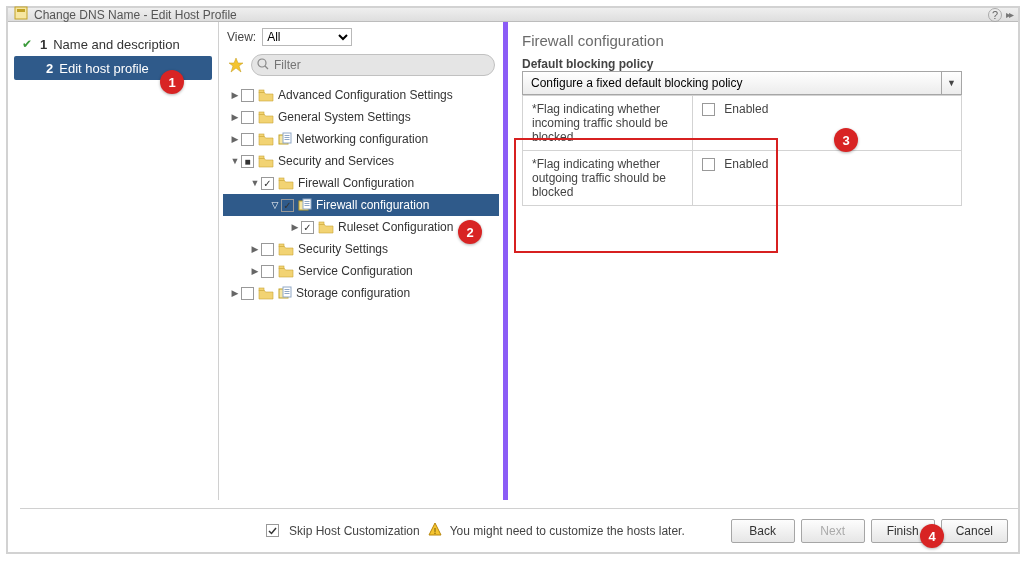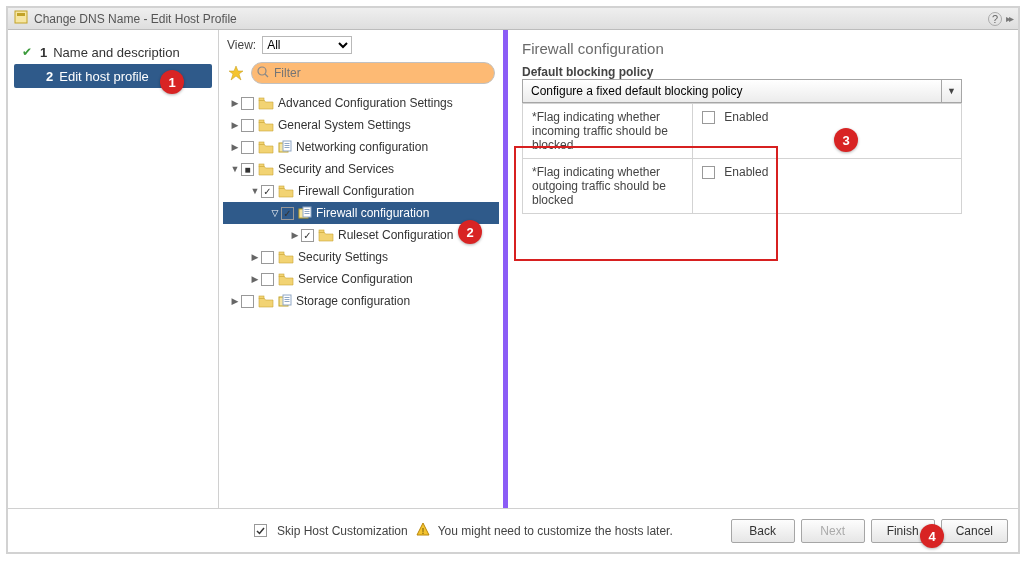--- a/index.html
+++ b/index.html
@@ -1,39 +1,39 @@
 <!DOCTYPE html>
 <html><head>
 <meta charset="utf-8">
 <style>
   * { box-sizing: border-box; font-family: Arial, Helvetica, sans-serif; }
   body { margin: 0; background: #fff; padding: 6px; }
   .wrapper { width: 1014px; height: 548px; border: 2px solid #d2d2d2; background: #fff; position: relative; }
-  .titlebar { height: 22px; background: linear-gradient(#efefef,#dedede); border-bottom: 1px solid #bcbcbc; display: flex; align-items: center; padding: 0 6px; font-size: 12px; color: #555; }
+  .titlebar { height: 14px; background: linear-gradient(#efefef,#dedede); border-bottom: 1px solid #bcbcbc; display: flex; align-items: center; padding: 0 6px; font-size: 12px; color: #555; }
   .titlebar .icon { margin-right: 6px; }
   .titlebar .help { margin-left: auto; font-size: 11px; border: 1px solid #aaa; border-radius: 50%; width: 14px; height: 14px; display: flex; align-items: center; justify-content: center; color: #666; cursor: pointer; margin-right: 4px;}
   .titlebar .arrows { font-size: 10px; color: #777; letter-spacing: -2px; }
 
   .body { display: flex; height: calc(100% - 22px - 44px); overflow: hidden; }
 
   
   .leftnav { width: 210px; background: #fff; padding-top: 10px; font-size: 13px; }
   .leftnav .step { display: flex; align-items: center; height: 24px; padding: 0 10px 0 14px; color: #333; position: relative;}
   .leftnav .step .check { color: #3a9a3a; font-size: 12px; margin-right: 8px; width: 10px;}
   .leftnav .step .num { font-weight: bold; margin-right: 6px; }
   .leftnav .step.active { background: #2f5a8a; color: #fff; border-radius: 2px; margin: 0 6px; }
   .leftnav .step.active .check { color: transparent; }
 
   
   .middle { width: 290px; border-left: 1px solid #d0d0d0; border-right: 5px solid #8b5cf6; display: flex; flex-direction: column; }
   .viewbar { display: flex; align-items: center; gap: 6px; padding: 6px 8px; font-size: 12px; color: #444; }
   .viewbar select { height: 18px; width: 90px; font-size: 12px; background: #fff; border: 1px solid #b9b9b9; }
   .filterbar { display: flex; align-items: center; padding: 2px 8px 6px; gap: 6px; }
   .filterbar .fav { width: 18px; height: 18px; display: flex; align-items: center; justify-content: center; }
-  .filterbar input { flex: 1; height: 22px; padding-left: 22px; border: 1px solid #c1c1c1; border-radius: 11px; font-size: 12px; color: #555; background: #fdba74; }
+  .filterbar input { flex: 1; height: 22px; padding-left: 22px; border: 1px solid #c1c1c1; border-radius: 11px; font-size: 12px; color: #555; background: #e5e5e5; }
   .filterbar .wrap { position: relative; flex: 1; display: flex;}
   .filterbar .wrap .mag { position: absolute; left: 6px; top: 4px; color: #888; font-size: 12px;}
   .tree { overflow: auto; flex: 1; font-size: 12px; color: #333; padding: 2px 4px; }
   .tree-row { display: flex; align-items: center; height: 22px; white-space: nowrap; cursor: default;}
   .tree-row .tw { width: 12px; text-align: center; color: #666; font-size: 9px;}
   .tree-row .cb { width: 13px; height: 13px; border: 1px solid #999; margin-right: 4px; display: inline-flex; align-items: center; justify-content: center; font-size: 10px; color: #333;}
   .tree-row .fold { margin-right: 4px; display: inline-flex;}
   .tree-row .over { margin-right: 4px; display:inline-flex;}
   .tree-row.sel { background: #2f5a8a; color: #fff;}
   .tree-row.sel .tw { color: #fff;} 
@@ -45,21 +45,21 @@
   .policy-dd { display: flex; width: 440px; height: 24px; border: 1px solid #a6a6a6; background: linear-gradient(#fff,#ececec); font-size: 12px; }
   .policy-dd .txt { flex: 1; display: flex; align-items: center; padding: 0 8px; text-align: right;}
   .policy-dd .btn { width: 20px; border-left: 1px solid #a6a6a6; display: flex; align-items: center; justify-content: center; font-size: 9px; color:#444;}
   table.props { border-collapse: collapse; width: 440px; margin-top: 0; border: 1px solid #d3d3d3; font-size: 12px; color:#444;}
   table.props td { border: 1px solid #d3d3d3; padding: 6px 9px; vertical-align: top; }
   table.props td.k { width: 170px; }
   .cb2 { width: 13px; height: 13px; border: 1px solid #999; display: inline-block; vertical-align: middle; margin-right: 6px; }
   .redbox { position: absolute; border: 2px solid #d72020; pointer-events: none; }
 
   
-  .bottom { position: absolute; left: 0; right: 0; bottom: 0; height: 44px; border-top: 1px solid #d0d0d0; display: flex; align-items:center; padding: 0 10px 0 246px; font-size: 12px; color:#444; background: #fff;}
+  .bottom { position: absolute; left: 12px; right: 0; bottom: 0; height: 44px; border-top: 1px solid #d0d0d0; display: flex; align-items:center; padding: 0 10px 0 246px; font-size: 12px; color:#444; background: #fff;}
   .bottom .warn { color: #b8860b; margin: 0 8px; font-size: 14px;}
   .bottom .spacer { flex: 1; }
   .btnf { height: 24px; min-width: 64px; padding: 0 14px; margin-left: 6px; border: 1px solid #a6a6a6; background: linear-gradient(#fdfdfd,#e6e6e6); font-size: 12px; color:#333; border-radius: 2px; cursor: pointer;}
   .btnf.dis { color: #aaa; cursor: default;}
 
   
   .call { position: absolute; width: 24px; height: 24px; border-radius: 50%; background: #d82424; color: #fff; display: flex; align-items: center; justify-content: center; font-size: 13px; font-weight: bold; box-shadow: 0 1px 3px rgba(0,0,0,.3); z-index: 10;}
 
   
   .fold svg, .over svg { display: block; }

